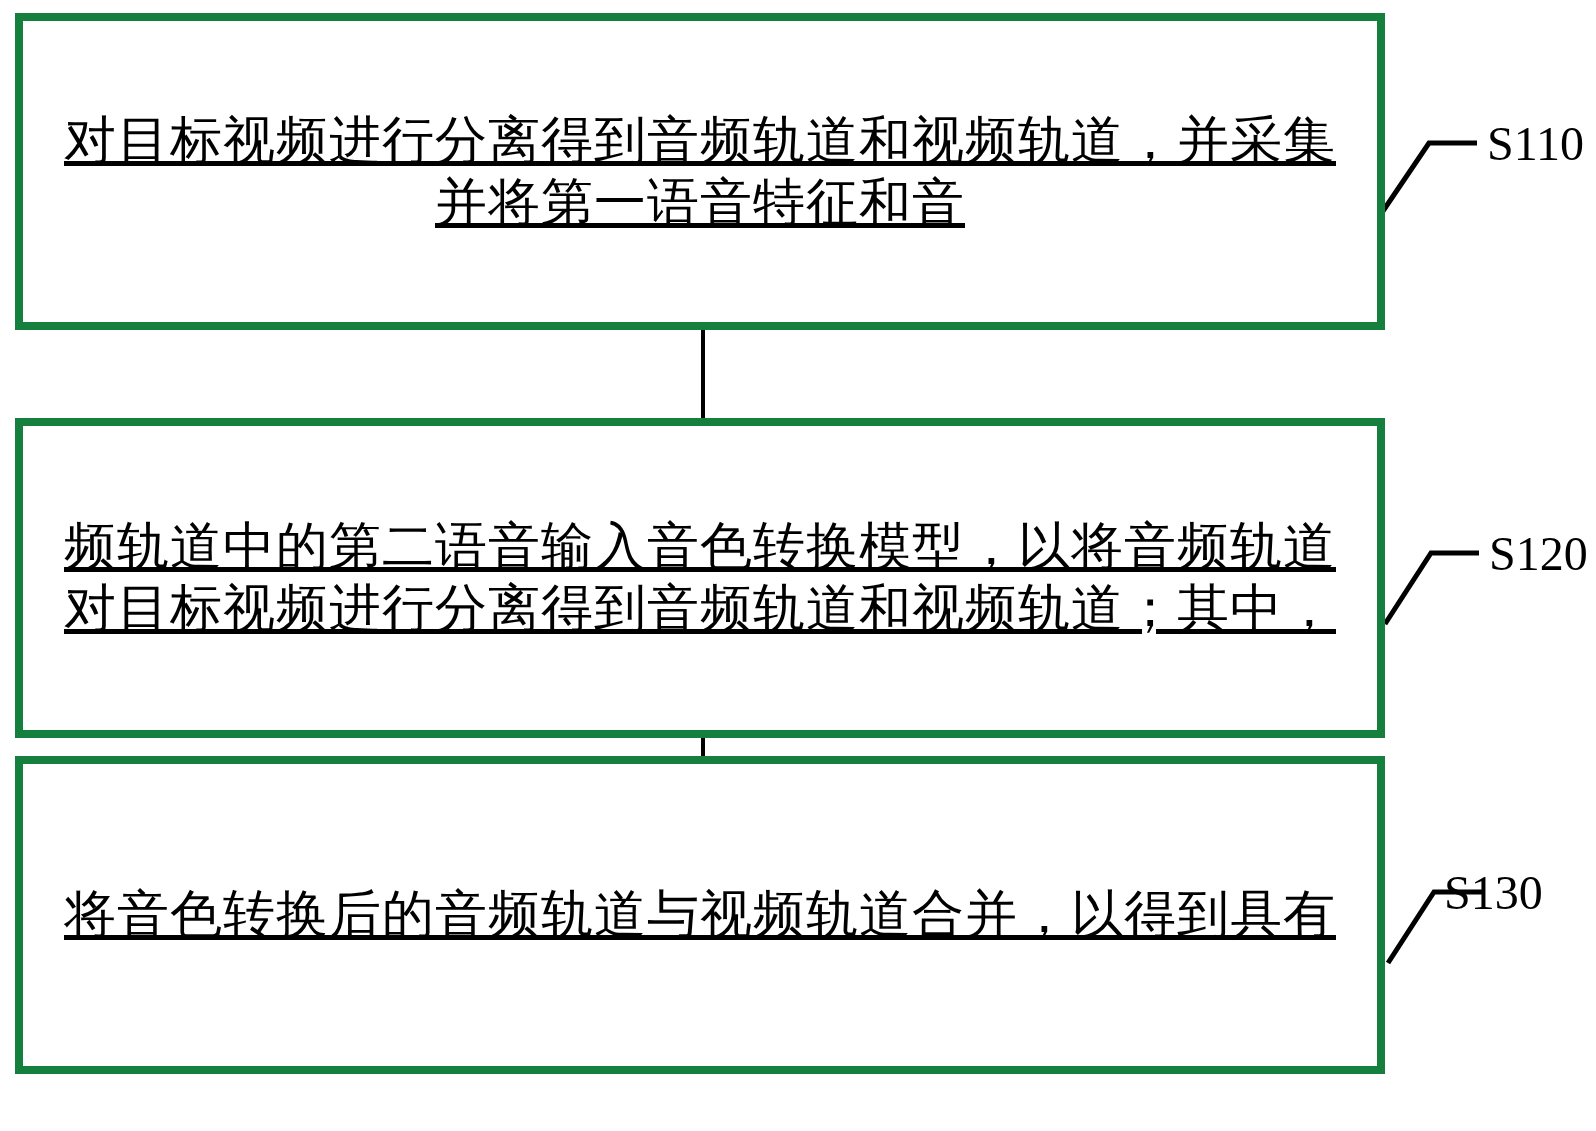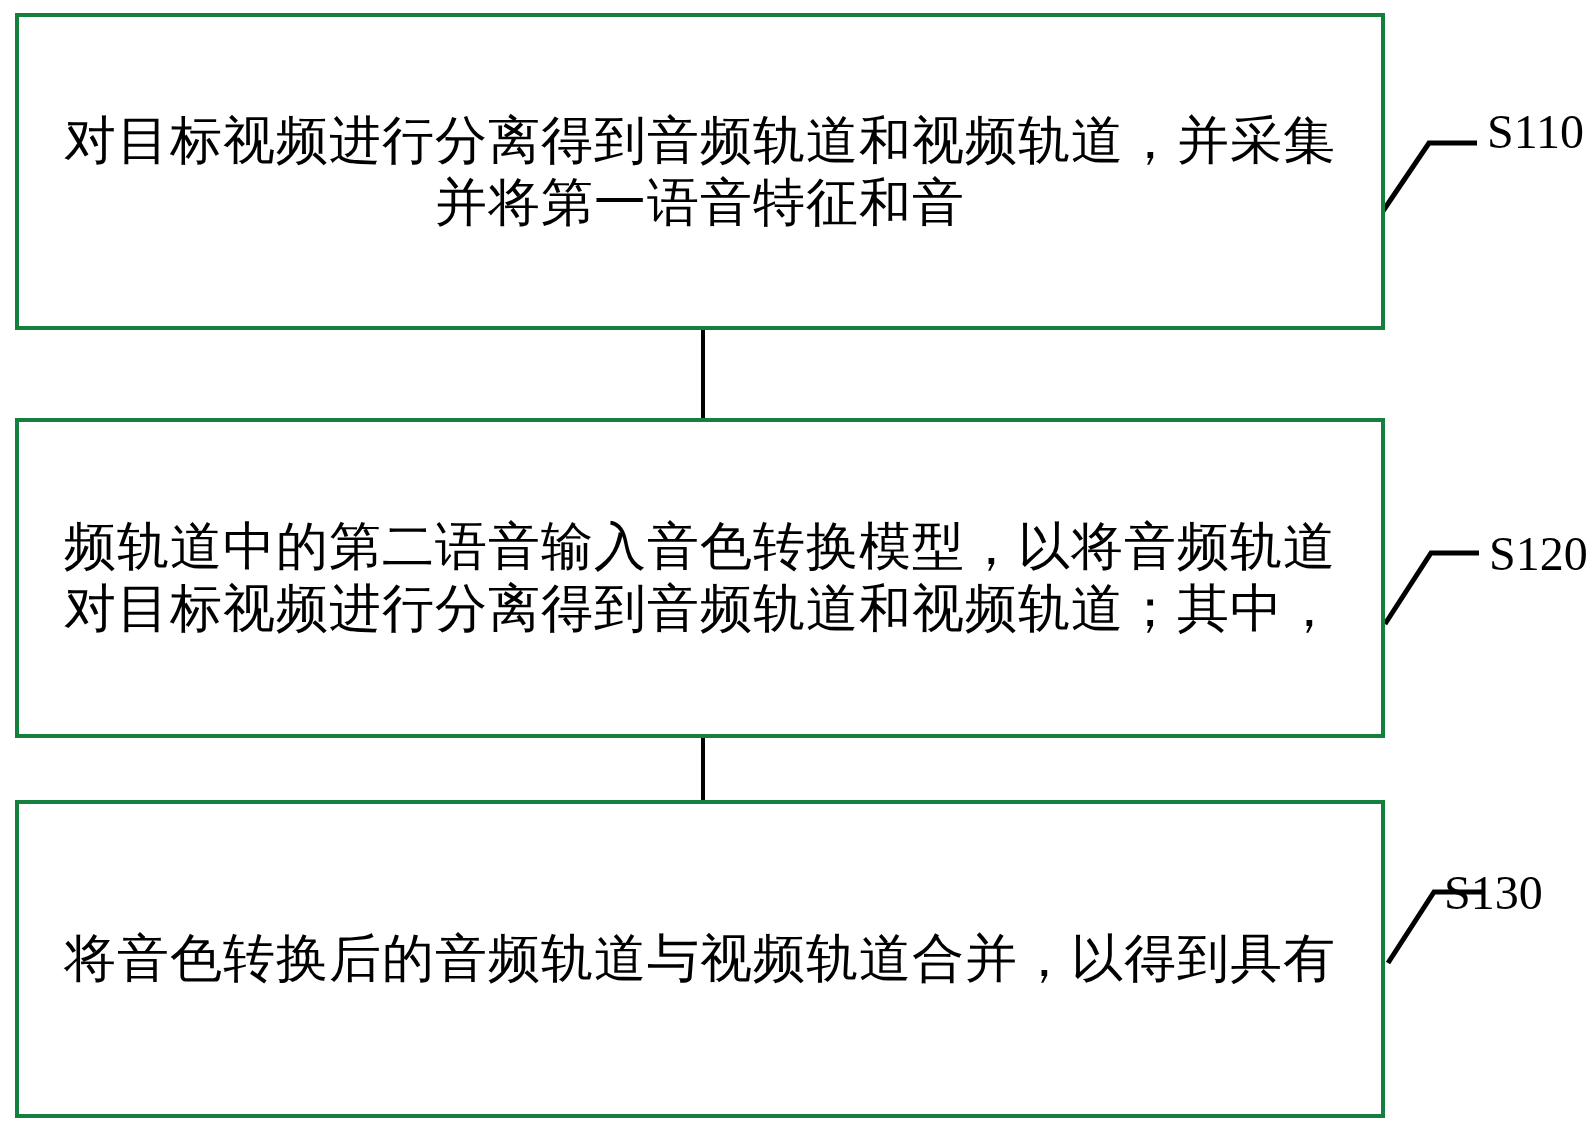--- a/index.html
+++ b/index.html
@@ -21,31 +21,32 @@
     left: 0;
     top: 0;
     width: 1596px;
     height: 1131px;
     pointer-events: none;
   }
   .process-box {
     position: absolute;
     left: 15px;
     width: 1370px;
-    border: 4px solid #15803d;
+    border: 8px solid #15803d;
     box-sizing: border-box;
     background: #ffffff;
     display: flex;
     flex-direction: column;
     justify-content: center;
     align-items: center;
+    text-decoration: underline;
   }
   .box-1 { top: 13px;  height: 317px; }
   .box-2 { top: 418px; height: 320px; }
-  .box-3 { top: 800px; height: 318px; }
+  .box-3 { top: 756px; height: 318px; }
   .text-line {
     font-size: 52px;
     line-height: 62px;
     white-space: nowrap;
     text-align: center;
     letter-spacing: 1px;
   }
   .connector {
     position: absolute;
     left: 701px;
@@ -54,21 +55,21 @@
   }
   .connector-1 { top: 330px; height: 88px; }
   .connector-2 { top: 738px; height: 62px; }
   .step-label {
     position: absolute;
     font-size: 48px;
     line-height: 48px;
     transform: translateY(-50%);
     white-space: nowrap;
   }
-  .label-s110 { left: 1487px; top: 132px; }
+  .label-s110 { left: 1487px; top: 144px; }
   .label-s120 { left: 1489px; top: 554px; }
   .label-s130 { left: 1444px; top: 893px; }
 </style>
 </head>
 <body>
 
 <div class="canvas">
 
   <svg class="overlay" viewBox="0 0 1596 1131" xmlns="http://www.w3.org/2000/svg">
     <path d="M 1383 211 L 1429 143 L 1477 143" fill="none" stroke="#000000" stroke-width="5"></path>

